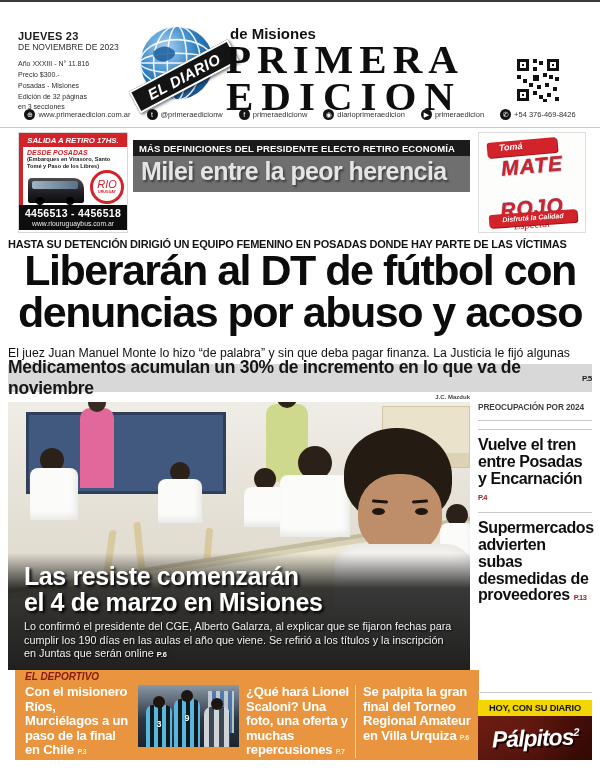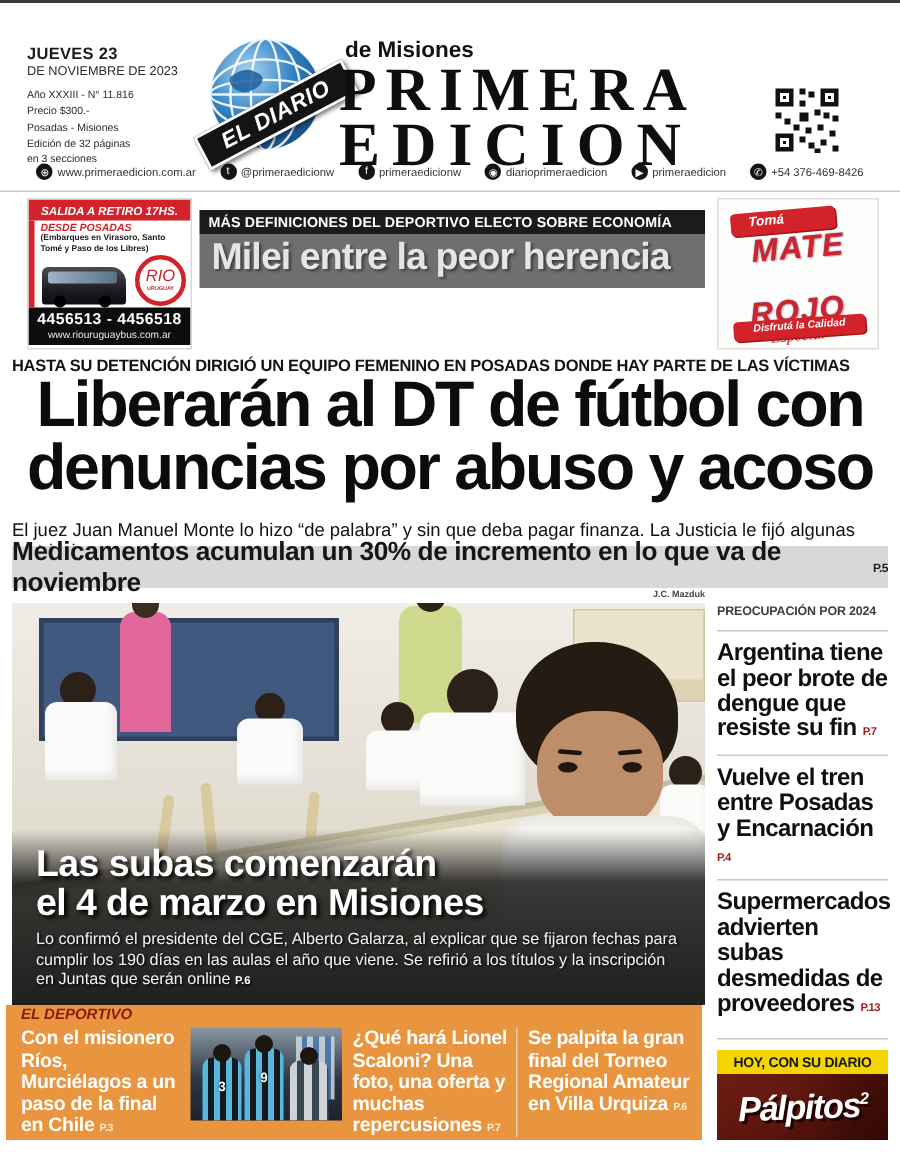--- a/index.html
+++ b/index.html
@@ -138,21 +138,21 @@
   .cap-ref { font-size:7.5px; font-weight:bold; color:#fff; }
 
   
   .rcol { position:absolute; left:478px; top:400px; width:114px; }
   .r-kicker { font-size:8.3px; font-weight:bold; color:#3d3d3d; margin-bottom:2px; letter-spacing:-.1px; }
   .r-head { font-size:16px; font-weight:bold; color:#0f0f0f; line-height:1.05; letter-spacing:-.4px; }
   .r-ref { font-size:7.5px; font-weight:bold; color:#9b1c1c; }
   .r-div { border-top:1px solid #c9c9c9; margin:8px 0 7px; }
 
   
-  .sports { position:absolute; left:4px; top:668px; width:464px; height:90px; background:#e9953f; }
+  .sports { position:absolute; left:15px; top:668px; width:464px; height:90px; background:#e9953f; }
   .sports-label { position:absolute; top:1px; left:10px; font-style:italic; font-weight:bold;
                   font-size:10px; color:#8a1a0f; }
   .sports-row { position:absolute; top:15px; left:10px; right:6px; display:flex; gap:7px; }
   .s-story { font-size:13px; font-weight:bold; color:#fff; line-height:1.12; letter-spacing:-.2px; }
   .s-ref { font-size:7px; font-weight:bold; color:#fdeec9; }
   .s1 { width:108px; }
   .s2 { width:112px; padding-right:5px; border-right:1px solid rgba(255,255,255,.55); }
   .s3 { width:112px; }
   .sp { position:relative; width:101px; height:62px; overflow:hidden; flex:none;
         background:linear-gradient(180deg,#8a97a5 0%,#2c3744 55%,#1b232e 100%); }
@@ -297,21 +297,21 @@
       <div class="rio-logo">
         <div class="rio-txt">RIO</div>
         <div class="rio-sub">URUGUAY</div>
       </div>
     </div>
     <div class="bus-phones">4456513 - 4456518</div>
     <div class="bus-web">www.riouruguaybus.com.ar</div>
   </div>
 
   <div class="econ">
-    <div class="econ-kicker">MÁS DEFINICIONES DEL DEPORTIVO ELECTO SOBRE ECONOMÍA</div>
+    <div class="econ-kicker">MÁS DEFINICIONES DEL PRESIDENTE ELECTO RETIRO ECONOMÍA</div>
     <div class="econ-box">
       <div class="econ-h">Milei entre la peor herencia</div>
     </div>
   </div>
 
   <div class="mate-ad">
     <div class="mate-rib-top">Tomá</div>
     <div class="mate-name">MATE</div>
     <div class="mate-name">ROJO</div>
     <div class="mate-script">Especial</div>
@@ -364,34 +364,31 @@
     <div class="fb-hair"></div>
     <div class="fb-face">
       <div class="fb-brow" style="left:14px; top:26px; transform:rotate(4deg);"></div>
       <div class="fb-brow" style="right:14px; top:26px; transform:rotate(-4deg);"></div>
       <div class="fb-eye" style="left:14px; top:34px;"></div>
       <div class="fb-eye" style="right:14px; top:34px;"></div>
     </div>
     <div class="fb-body"></div>
     <div class="fb-arm"></div>
     <div class="photo-cap">
-      <div class="cap-h">Las subas comenzarán</div>
+      <div class="cap-h">Las resiste comenzarán</div>
       <div class="cap-h">el 4 de marzo en Misiones</div>
       <div class="cap-d"><span>Lo confirmó el presidente del CGE, Alberto Galarza, al explicar que se fijaron fechas para cumplir los 190 días en las aulas el año que viene. Se refirió a los títulos y la inscripción en Juntas que serán online</span> <span class="cap-ref">P.6</span></div>
     </div>
   </div>
 
   <div class="rcol">
     <div>
       <div class="r-kicker">PREOCUPACIÓN POR 2024</div>
     </div>
     <div class="r-div"></div>
-    <div>
-      <div class="r-head"><span>Argentina tiene el peor brote de dengue que resiste su fin</span> <span class="r-ref">P.7</span></div>
-    </div>
     <div class="r-div"></div>
     <div>
       <div class="r-head"><span>Vuelve el tren entre Posadas y Encarnación</span> <span class="r-ref">P.4</span></div>
     </div>
     <div class="r-div"></div>
     <div>
       <div class="r-head"><span>Supermercados advierten subas desmedidas de proveedores</span> <span class="r-ref">P.13</span></div>
     </div>
   </div>
 

